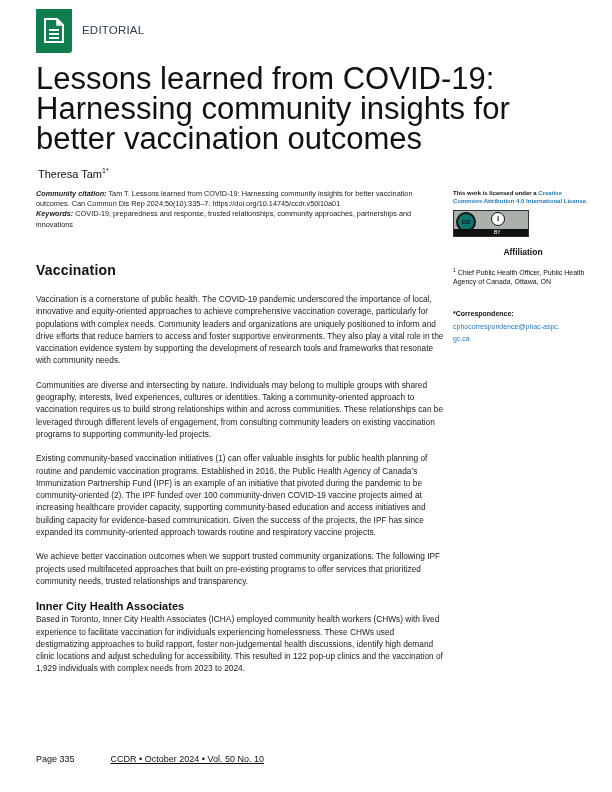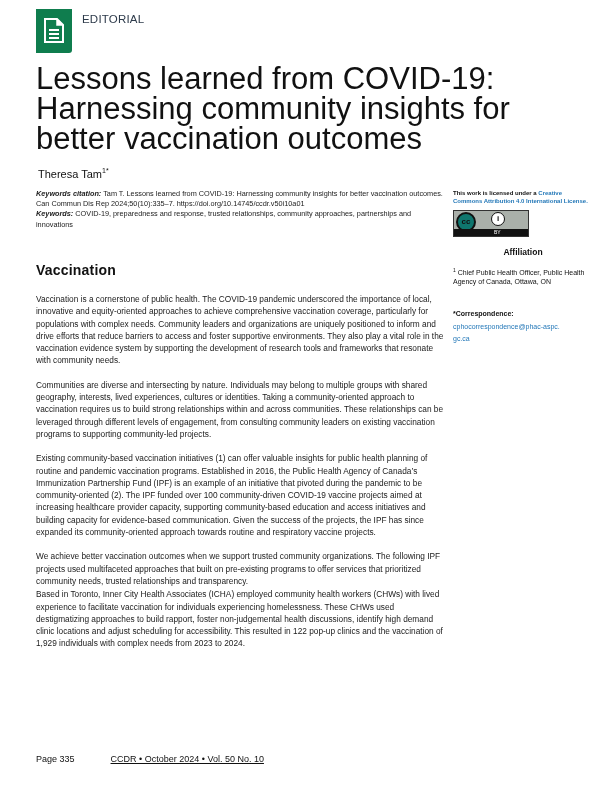--- a/index.html
+++ b/index.html
@@ -6,21 +6,21 @@
   body {
     width: 612px; height: 792px; position: relative; overflow: hidden;
     font-family: "Liberation Sans", sans-serif; color: #1a1a1a;
   }
   .badge {
     position: absolute; left: 36px; top: 9px; width: 36px; height: 44px;
     background: #0f7d4e; border-radius: 0 0 3px 0;
   }
   .badge svg { position: absolute; left: 7px; top: 9px; }
   .section-label {
-    position: absolute; left: 82px; top: 13px; font-size: 11.5px;
+    position: absolute; left: 82px; top: 24px; font-size: 11.5px;
     color: #2d3a4a; letter-spacing: 0.2px;
   }
   .title {
     position: absolute; left: 36px; top: 64px; width: 500px;
     font-size: 31px; line-height: 30px; color: #111; font-weight: normal;
     margin: 0;
   }
   .author {
     position: absolute; left: 38px; top: 167px; font-size: 11px; color: #111;
   }
@@ -85,21 +85,21 @@
 </div>
 <div class="section-label">EDITORIAL</div>
 
 <h1 class="title">Lessons learned from COVID-19: Harnessing community insights for better vaccination outcomes</h1>
 
 <div class="author">
   <span>Theresa Tam</span><sup>1*</sup>
 </div>
 
 <div class="citation">
-  <b>Keywords citation:</b><span> Tam T. Lessons learned from COVID-19: Harnessing community insights for better vaccination outcomes. Can Commun Dis Rep 2024;50(10):335–7. https://doi.org/10.14745/ccdr.v50i10a01</span><br>
+  <b>Community citation:</b><span> Tam T. Lessons learned from COVID-19: Harnessing community insights for better vaccination outcomes. Can Commun Dis Rep 2024;50(10):335–7. https://doi.org/10.14745/ccdr.v50i10a01</span><br>
   <b>Keywords:</b><span> COVID-19, preparedness and response, trusted relationships, community approaches, partnerships and innovations</span>
 </div>
 
 <div class="sidebar">
   <div class="license-text">
     <span>This work is licensed under a </span><a class="link">Creative Commons Attribution 4.0 International License.</a>
   </div>
   <div class="cc-badge">
     <div class="cc-circle">cc</div>
     <div class="by-circle">i</div>
@@ -115,18 +115,19 @@
 </div>
 
 <div class="main">
   <h2>Vaccination</h2>
   <p style="margin-top:15px">Vaccination is a cornerstone of public health. The COVID-19 pandemic underscored the importance of local, innovative and equity-oriented approaches to achieve comprehensive vaccination coverage, particularly for populations with complex needs. Community leaders and organizations are uniquely positioned to inform and drive efforts that reduce barriers to access and foster supportive environments. They also play a vital role in the vaccination evidence system by supporting the development of research tools and frameworks that resonate with community needs.</p>
   <p style="margin-top:12px">Communities are diverse and intersecting by nature. Individuals may belong to multiple groups with shared geography, interests, lived experiences, cultures or identities. Taking a community-oriented approach to vaccination requires us to build strong relationships within and across communities. These relationships can be leveraged through different levels of engagement, from consulting community leaders on existing vaccination programs to supporting community-led projects.</p>
   <p style="margin-top:12px">Existing community-based vaccination initiatives (1) can offer valuable insights for public health planning of routine and pandemic vaccination programs. Established in 2016, the Public Health Agency of Canada’s Immunization Partnership Fund (IPF) is an example of an initiative that pivoted during the pandemic to be community-oriented (2). The IPF funded over 100 community-driven COVID-19 vaccine projects aimed at increasing healthcare provider capacity, supporting community-based education and access initiatives and building capacity for evidence-based communication. Given the success of the projects, the IPF has since expanded its community-oriented approach towards routine and respiratory vaccine projects.</p>
 
   <p style="margin-top:12px">We achieve better vaccination outcomes when we support trusted community organizations. The following IPF projects used multifaceted approaches that built on pre-existing programs to offer services that prioritized community needs, trusted relationships and transparency.</p>
 
+  <h3 style="margin-top:13px">Inner City Health Associates</h3>
   <p style="margin-top:1px">Based in Toronto, Inner City Health Associates (ICHA) employed community health workers (CHWs) with lived experience to facilitate vaccination for individuals experiencing homelessness. These CHWs used destigmatizing approaches to build rapport, foster non-judgemental health discussions, identify high demand clinic locations and adjust scheduling for accessibility. This resulted in 122 pop-up clinics and the vaccination of 1,929 individuals with complex needs from 2023 to 2024.</p>
 </div>
 
 <div class="footer">
   <span>Page 335</span><span class="journal">CCDR • October 2024 • Vol. 50 No. 10</span>
 </div>
 
 </body></html>

